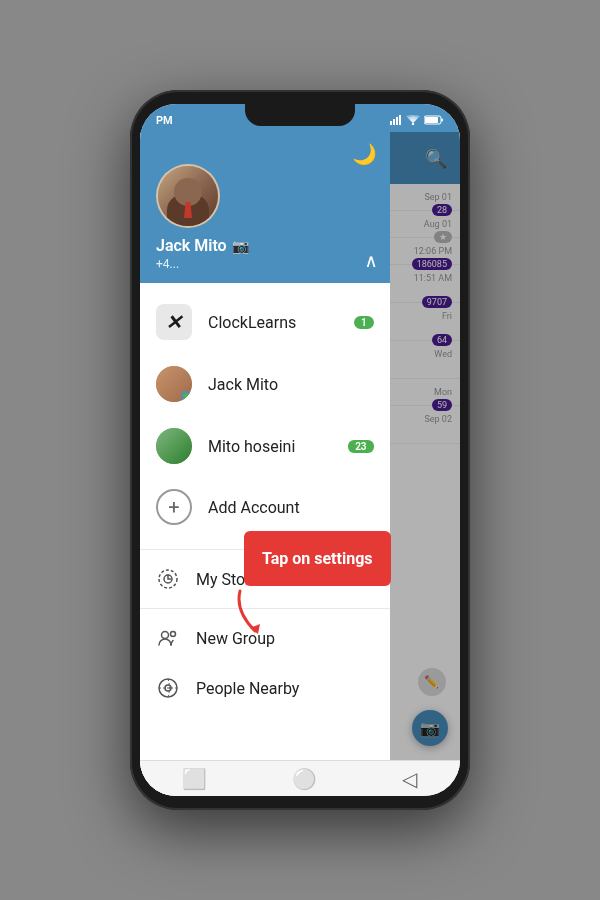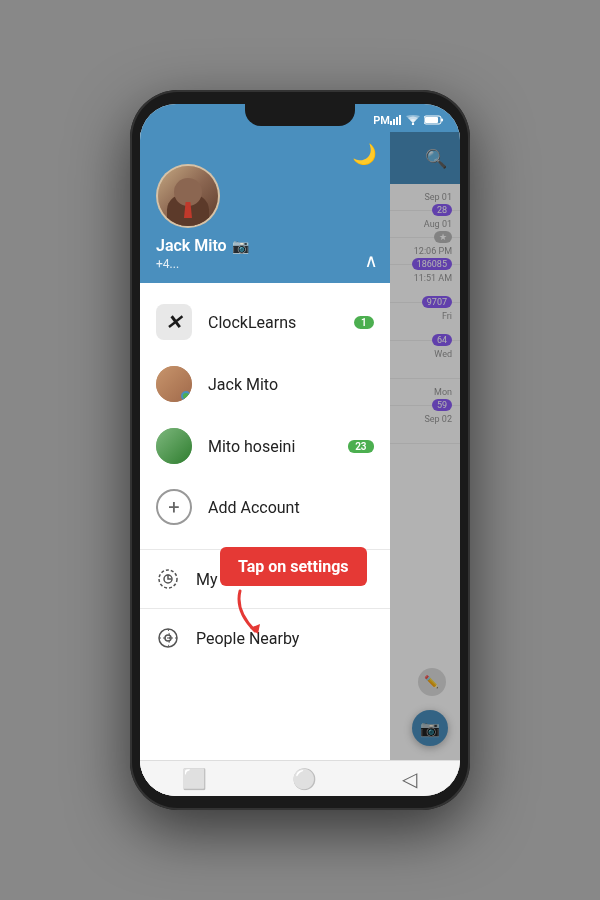--- a/index.html
+++ b/index.html
@@ -55,21 +55,21 @@
       border-radius: 0 0 16px 16px;
       z-index: 100;
     }
 
     
     .status-bar {
       height: 28px;
       background: #4a8fbe;
       display: flex;
       align-items: center;
-      justify-content: flex-end;
+      justify-content: space-between;
       padding: 0 16px;
       padding-top: 4px;
       position: relative;
       z-index: 50;
     }
 
     .status-time {
       font-size: 11px;
       color: white;
       font-weight: 600;
@@ -142,21 +142,21 @@
     }
 
     .chat-item-bg .date {
       color: #999;
       font-size: 9px;
       text-align: right;
     }
 
     .chat-badge {
       display: inline-block;
-      background: #8b5cf6;
+      background: #4c1d95;
       color: white;
       border-radius: 10px;
       padding: 1px 5px;
       font-size: 9px;
       float: right;
       margin-top: 2px;
     }
 
     .chat-badge-gray {
       background: #bbb;
@@ -390,25 +390,26 @@
     .settings-callout {
       position: absolute;
       left: 80px;
       bottom: 160px;
       z-index: 100;
     }
 
     .callout-box {
       background: #e53935;
       color: white;
-      padding: 10px 18px;
+      padding: 18px 18px;
       border-radius: 6px;
       font-size: 16px;
       font-weight: 700;
       white-space: nowrap;
+      margin-left: 24px;
     }
 
     
     .bottom-bar {
       position: absolute;
       bottom: 0;
       left: 0;
       right: 0;
       height: 36px;
       background: #f5f5f5;
@@ -599,20 +600,31 @@
                 <circle cx="11" cy="11" r="9" stroke="#555" stroke-width="1.5" fill="none" stroke-dasharray="3 2"></circle>
                 <circle cx="11" cy="11" r="4" stroke="#555" stroke-width="1.5" fill="none"></circle>
                 <polyline points="11,7 11,11 14,11" stroke="#555" stroke-width="1.5" stroke-linecap="round"></polyline>
               </svg>
             </div>
             <span class="menu-label">My Stories</span>
           </div>
 
           <div class="separator"></div>
 
+          <div class="menu-item">
+            <div class="menu-icon">
+              <svg width="22" height="22" viewBox="0 0 22 22" fill="none">
+                <circle cx="8" cy="8" r="3.5" stroke="#555" stroke-width="1.5" fill="none"></circle>
+                <path d="M2 18c0-3.3 2.7-6 6-6s6 2.7 6 6" stroke="#555" stroke-width="1.5" fill="none" stroke-linecap="round"></path>
+                <circle cx="16" cy="7" r="2.5" stroke="#555" stroke-width="1.5" fill="none"></circle>
+                <path d="M14 18c0-2 1-3.5 2-4.5" stroke="#555" stroke-width="1.5" fill="none" stroke-linecap="round"></path>
+              </svg>
+            </div>
+            <span class="menu-label">New Group</span>
+          </div>
 
 
 
           <div class="menu-item">
             <div class="menu-icon">
               <svg width="22" height="22" viewBox="0 0 22 22" fill="none">
                 <circle cx="11" cy="11" r="3" stroke="#555" stroke-width="1.5" fill="none"></circle>
                 <path d="M11 2 C6 2 2 6 2 11 C2 16 6 20 11 20 C16 20 20 16 20 11 C20 6 16 2 11 2 Z" stroke="#555" stroke-width="1.5" fill="none"></path>
                 <path d="M2 11 L20 11" stroke="#555" stroke-width="1" stroke-dasharray="2 2"></path>
                 <path d="M11 2 Q14 11 11 20" stroke="#555" stroke-width="1" stroke-dasharray="2 2"></path>

